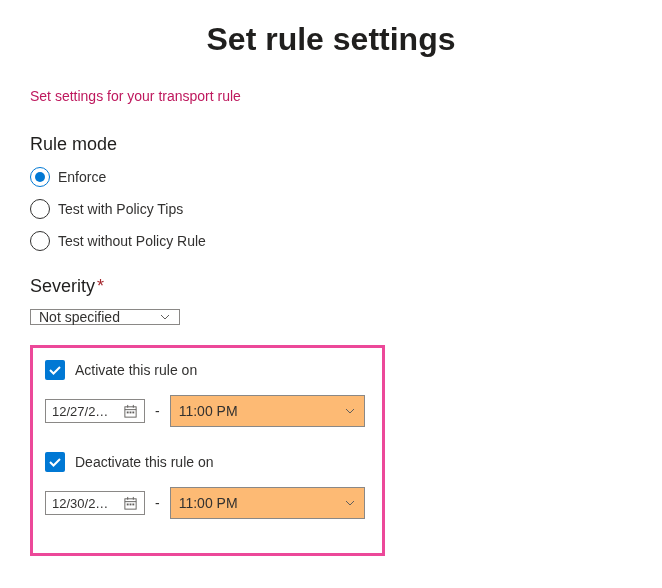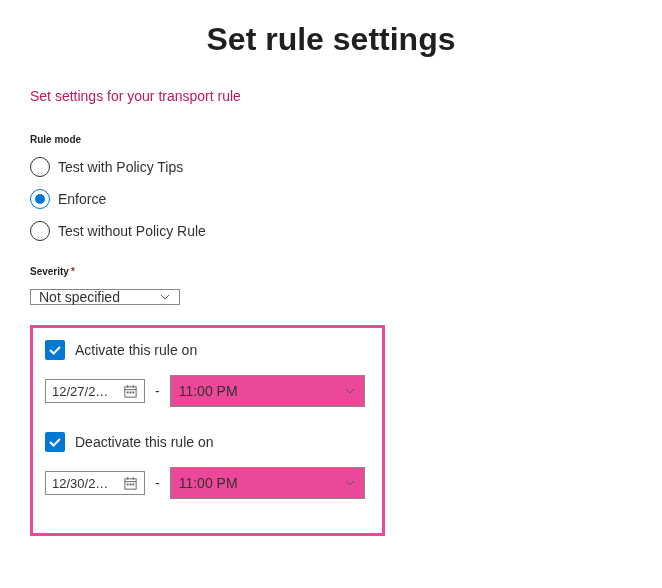--- a/index.html
+++ b/index.html
@@ -21,24 +21,24 @@
       margin-bottom: 30px;
       margin-top: 1px;
       text-align: center;
     }
     .description {
       color: #be185d;
       margin-bottom: 30px;
       font-size: 14px;
     }
     .section-label {
-      font-weight: 700;
+      font-weight: 400;
       color: #201f1e;
       margin-bottom: 12px;
-      font-size: 10px;
+      font-size: 18px;
     }
     .radio-group {
       display: flex;
       flex-direction: column;
       gap: 12px;
       margin-bottom: 25px;
     }
     .radio-option {
       display: flex;
       align-items: center;
@@ -159,46 +159,46 @@
     }
     .time-select {
       border: 1px solid #8a8886;
       height: 32px;
       width: 195px;
       display: flex;
       align-items: center;
       justify-content: space-between;
       padding: 0 8px;
       cursor: pointer;
-      background: #ec4899;
+      background: #fdba74;
     }
     .time-value {
       font-size: 14px;
       color: #323130;
     }
   </style>
 </head>
 <body>
 
 <h1 class="page-title">Set rule settings</h1>
 
 <p class="description">Set settings for your transport rule</p>
 
 <div>
   <div class="section-label">Rule mode</div>
   <div class="radio-group">
-    <div class="radio-option">
-      <div class="radio-circle"></div>
-      <span class="radio-label">Test with Policy Tips</span>
-    </div>
     <div class="radio-option">
       <div class="radio-circle selected">
         <div class="radio-inner"></div>
       </div>
       <span class="radio-label">Enforce</span>
+    </div>
+    <div class="radio-option">
+      <div class="radio-circle"></div>
+      <span class="radio-label">Test with Policy Tips</span>
     </div>
     <div class="radio-option">
       <div class="radio-circle"></div>
       <span class="radio-label">Test without Policy Rule</span>
     </div>
   </div>
 </div>
 
 <div>
   <div class="section-label">

